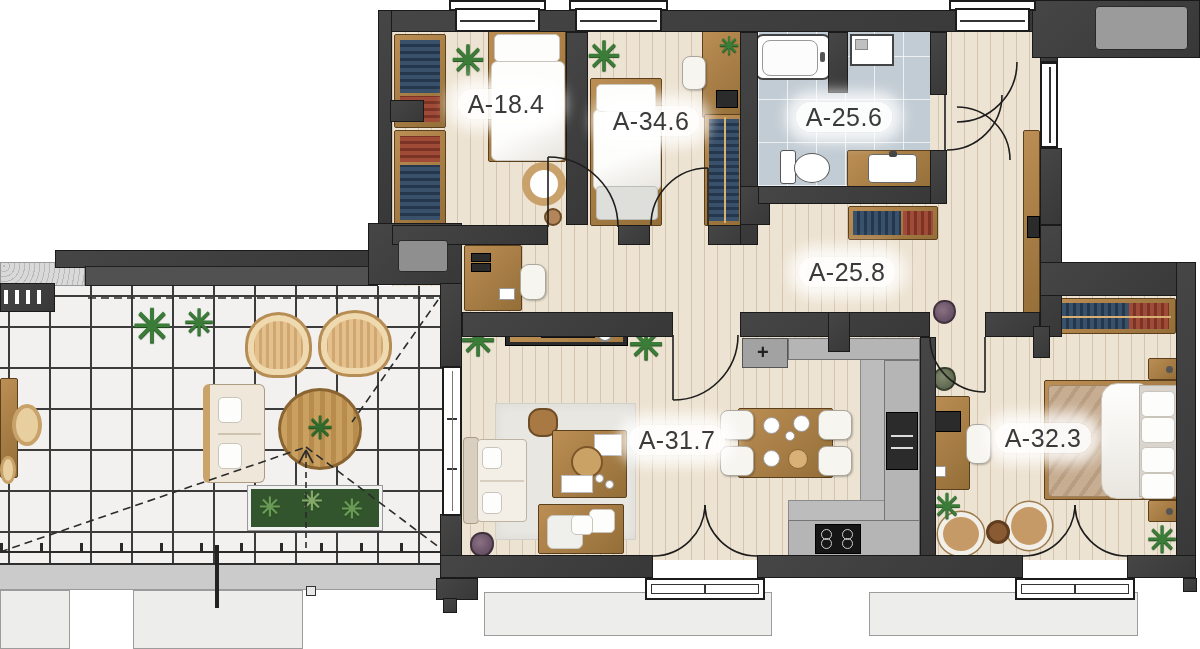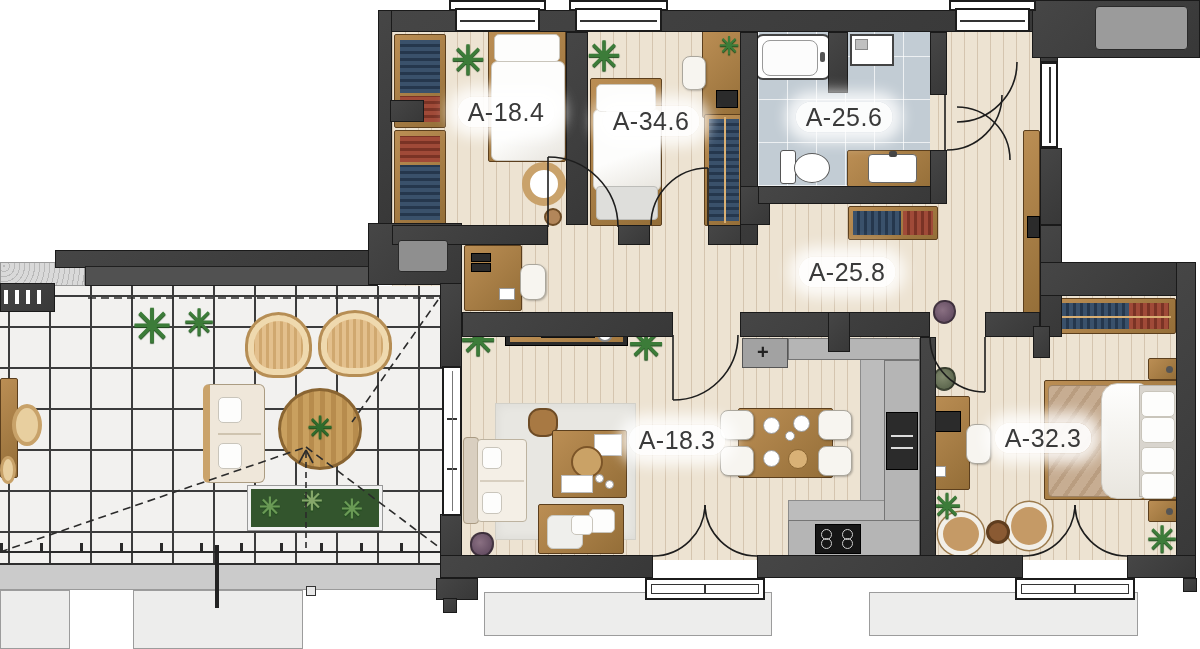--- a/index.html
+++ b/index.html
@@ -315,18 +315,18 @@
   <span class="plant" style="left:199px;top:323px;font-size:36px">✳</span>
   <span class="plant" style="left:320px;top:428px;font-size:30px;color:#2f6b2c">✳</span>
   <span class="plant" style="left:270px;top:507px;font-size:26px;color:#6a9a55">✳</span>
   <span class="plant" style="left:312px;top:501px;font-size:26px;color:#86a86a">✳</span>
   <span class="plant" style="left:352px;top:509px;font-size:26px;color:#6a9a55">✳</span>
   <span class="plant" style="left:947px;top:506px;font-size:34px">✳</span>
   <span class="plant" style="left:1162px;top:540px;font-size:36px">✳</span>
 
   <div class="room-label" style="left:847px;top:272px">A-25.8</div>
   <div class="room-label" style="left:1043px;top:438px">A-32.3</div>
-  <div class="room-label" style="left:677px;top:440px">A-18.3</div>
-  <div class="room-label" style="left:506px;top:112px">A-18.4</div>
+  <div class="room-label" style="left:677px;top:440px">A-31.7</div>
+  <div class="room-label" style="left:506px;top:104px">A-18.4</div>
   <div class="room-label" style="left:651px;top:121px">A-34.6</div>
   <div class="room-label" style="left:844px;top:117px">A-25.6</div>
 
 </div>
 
 </body></html>

